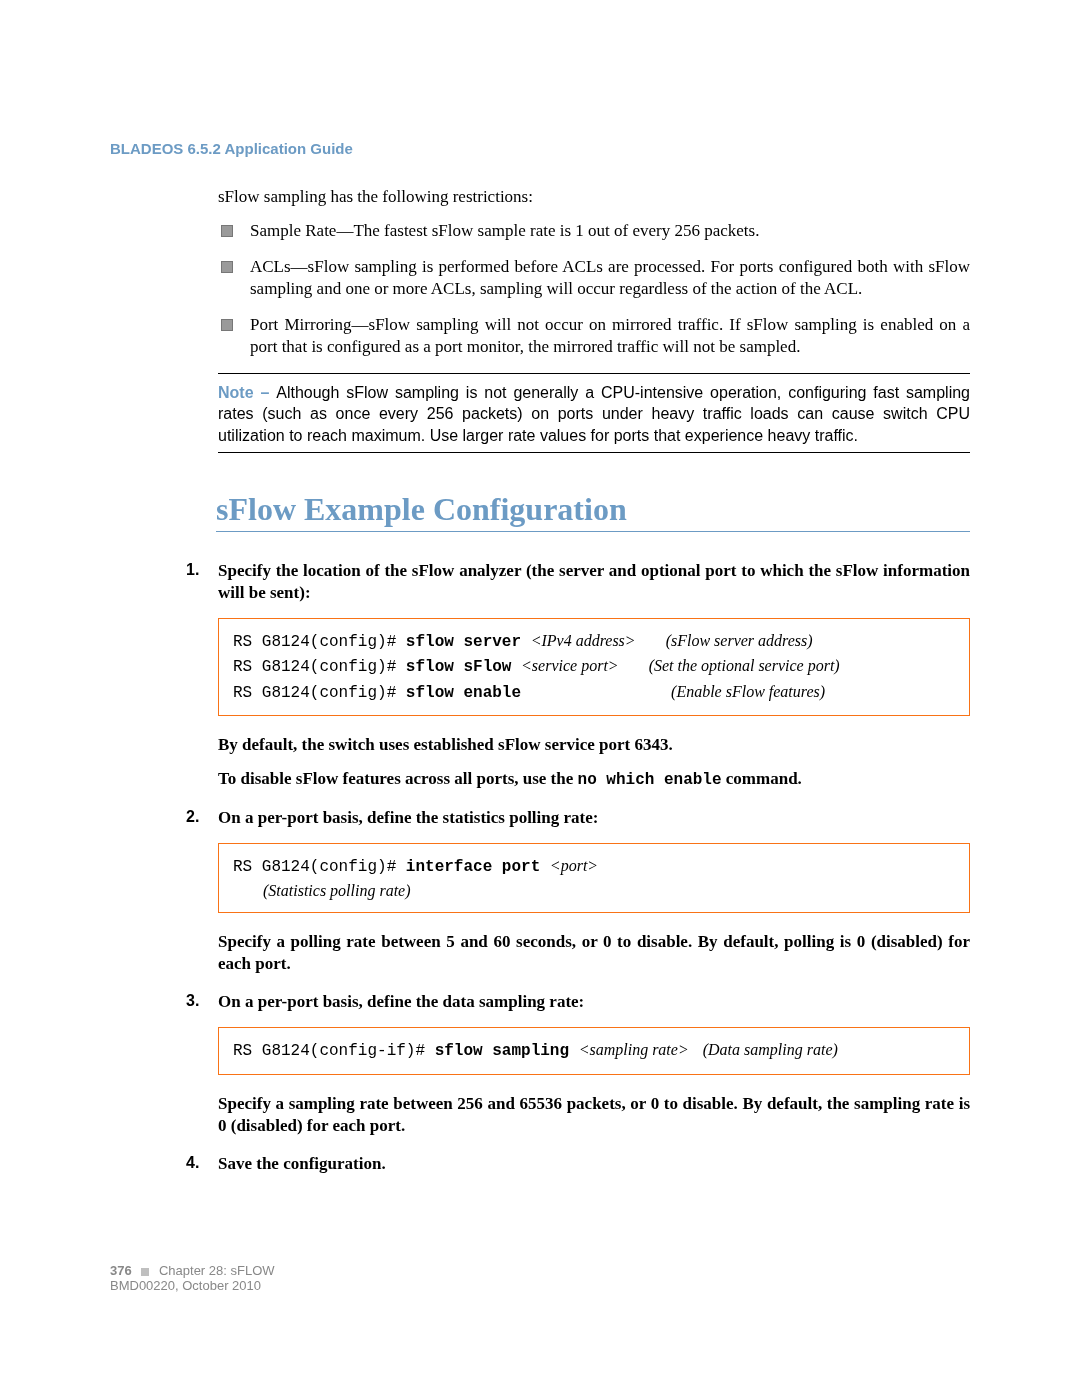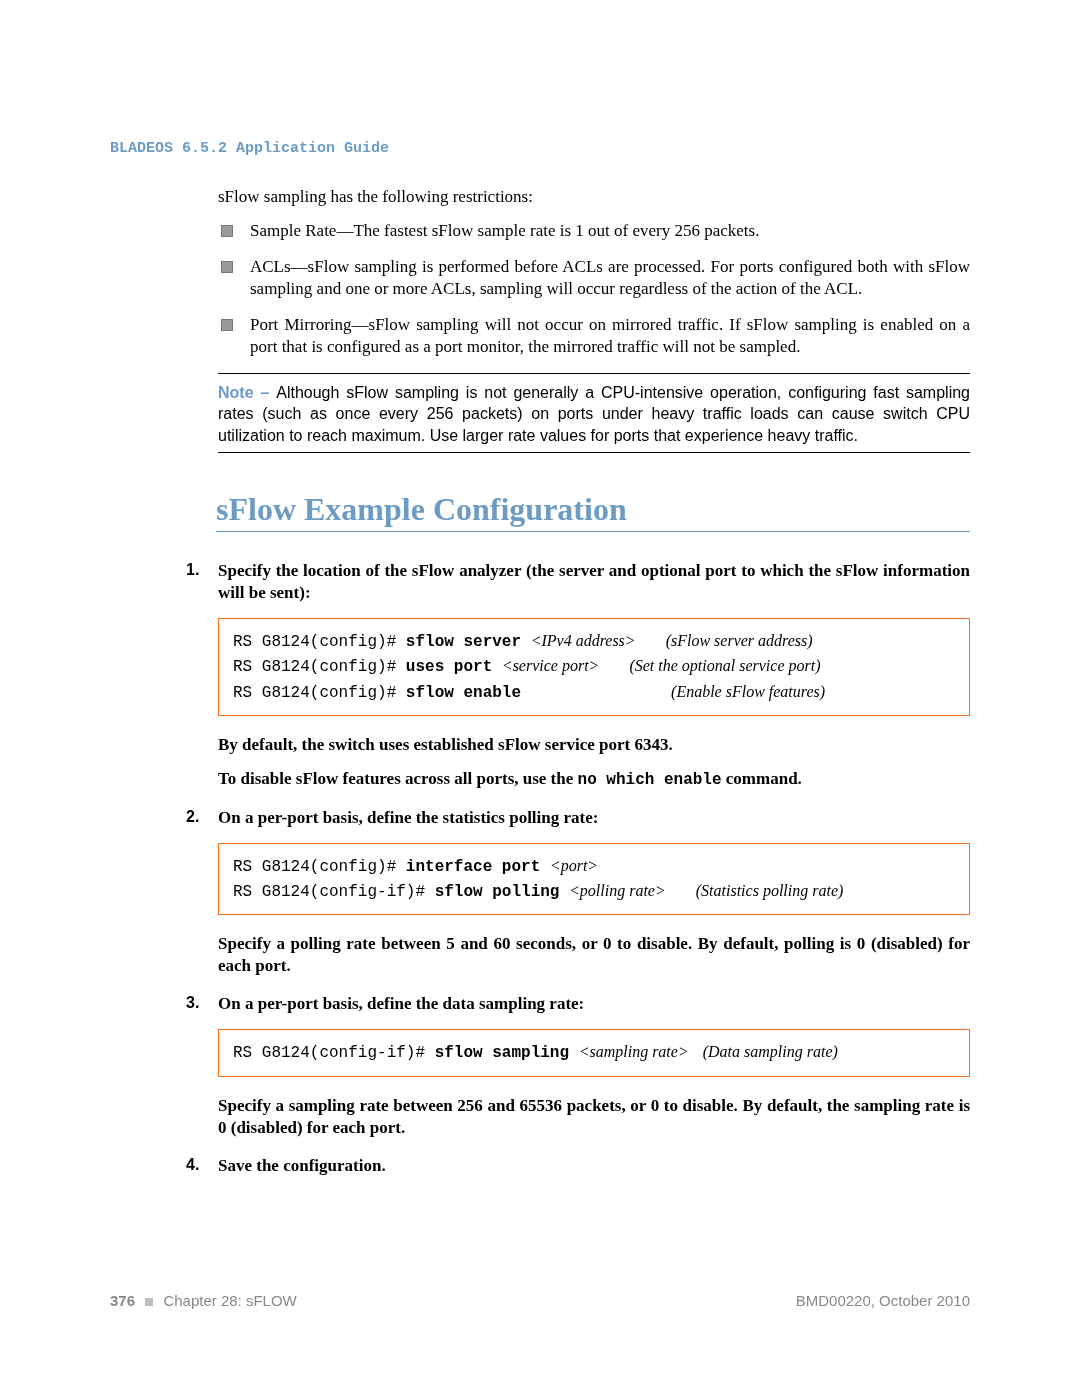--- a/index.html
+++ b/index.html
@@ -13,21 +13,21 @@
     width: 1080px;
     height: 1397px;
     position: relative;
     box-sizing: border-box;
     padding: 140px 110px 60px 110px;
   }
   .running-header {
     position: absolute;
     top: 140px;
     left: 110px;
-    font-family: Liberation Mono, monospace;
+    font-family: Liberation Sans, sans-serif;
     font-size: 15px;
     font-weight: bold;
     color: #6C9BC4;
   }
   .content {
     margin-top: 46px;
     margin-left: 108px;
     font-size: 17px;
     line-height: 1.3;
   }
@@ -114,28 +114,29 @@
     white-space: nowrap;
   }
   .mono { font-family: "Courier New", Courier, monospace; font-size: 16px; }
   .mono-bold { font-family: "Courier New", Courier, monospace; font-weight: bold; font-size: 16px;}
   .ital { font-style: italic; font-family: "Times New Roman", Times, serif; }
   .cmdrow { display: flex; }
   .cmdleft { flex: 0 0 auto; }
   .cmdright { margin-left: 30px; }
   .footer {
     position: absolute;
-    bottom: 88px;
+    bottom: 104px;
     left: 110px;
     right: 110px;
     display: flex;
     justify-content: space-between;
     font-family: Helvetica, Arial, sans-serif;
-    font-size: 15px;
+    font-size: 13px;
     color: #888;
+    flex-direction: column;
   }
   .footer .pnum { font-weight: bold; color: #888; }
   .footer-sep {
     display: inline-block;
     width: 8px; height: 8px;
     background: #bfbfbf;
     margin: 0 6px;
     vertical-align: middle;
   }
 </style>
@@ -171,21 +172,21 @@
         <p>Specify the location of the sFlow analyzer (the server and optional port to which the sFlow information will be sent):</p>
         <div class="cmdbox">
           <div class="cmdrow">
             <span class="cmdleft">
               <span class="mono">RS G8124(config)# </span><span class="mono-bold">sflow server </span><span class="ital">&lt;IPv4 address&gt;</span>
             </span>
             <span class="cmdright ital">(sFlow server address)</span>
           </div>
           <div class="cmdrow">
             <span class="cmdleft">
-              <span class="mono">RS G8124(config)# </span><span class="mono-bold">uses port </span><span class="ital">&lt;service port&gt;</span>
+              <span class="mono">RS G8124(config)# </span><span class="mono-bold">sflow sFlow </span><span class="ital">&lt;service port&gt;</span>
             </span>
             <span class="cmdright ital">(Set the optional service port)</span>
           </div>
           <div class="cmdrow">
             <span class="cmdleft">
               <span class="mono">RS G8124(config)# </span><span class="mono-bold">sflow enable</span>
             </span>
             <span class="cmdright ital" style="margin-left:150px">(Enable sFlow features)</span>
           </div>
         </div>
@@ -198,23 +199,20 @@
       <li>
         <span class="step-num">2.</span>
         <p>On a per-port basis, define the statistics polling rate:</p>
         <div class="cmdbox">
           <div class="cmdrow">
             <span class="cmdleft">
               <span class="mono">RS G8124(config)# </span><span class="mono-bold">interface port </span><span class="ital">&lt;port&gt;</span>
             </span>
           </div>
           <div class="cmdrow">
-            <span class="cmdleft">
-              <span class="mono">RS G8124(config-if)# </span><span class="mono-bold">sflow polling </span><span class="ital">&lt;polling rate&gt;</span>
-            </span>
             <span class="cmdright ital">(Statistics polling rate)</span>
           </div>
         </div>
         <p>Specify a polling rate between 5 and 60 seconds, or 0 to disable. By default, polling is 0 (disabled) for each port.</p>
       </li>
 
       <li>
         <span class="step-num">3.</span>
         <p>On a per-port basis, define the data sampling rate:</p>
         <div class="cmdbox">

